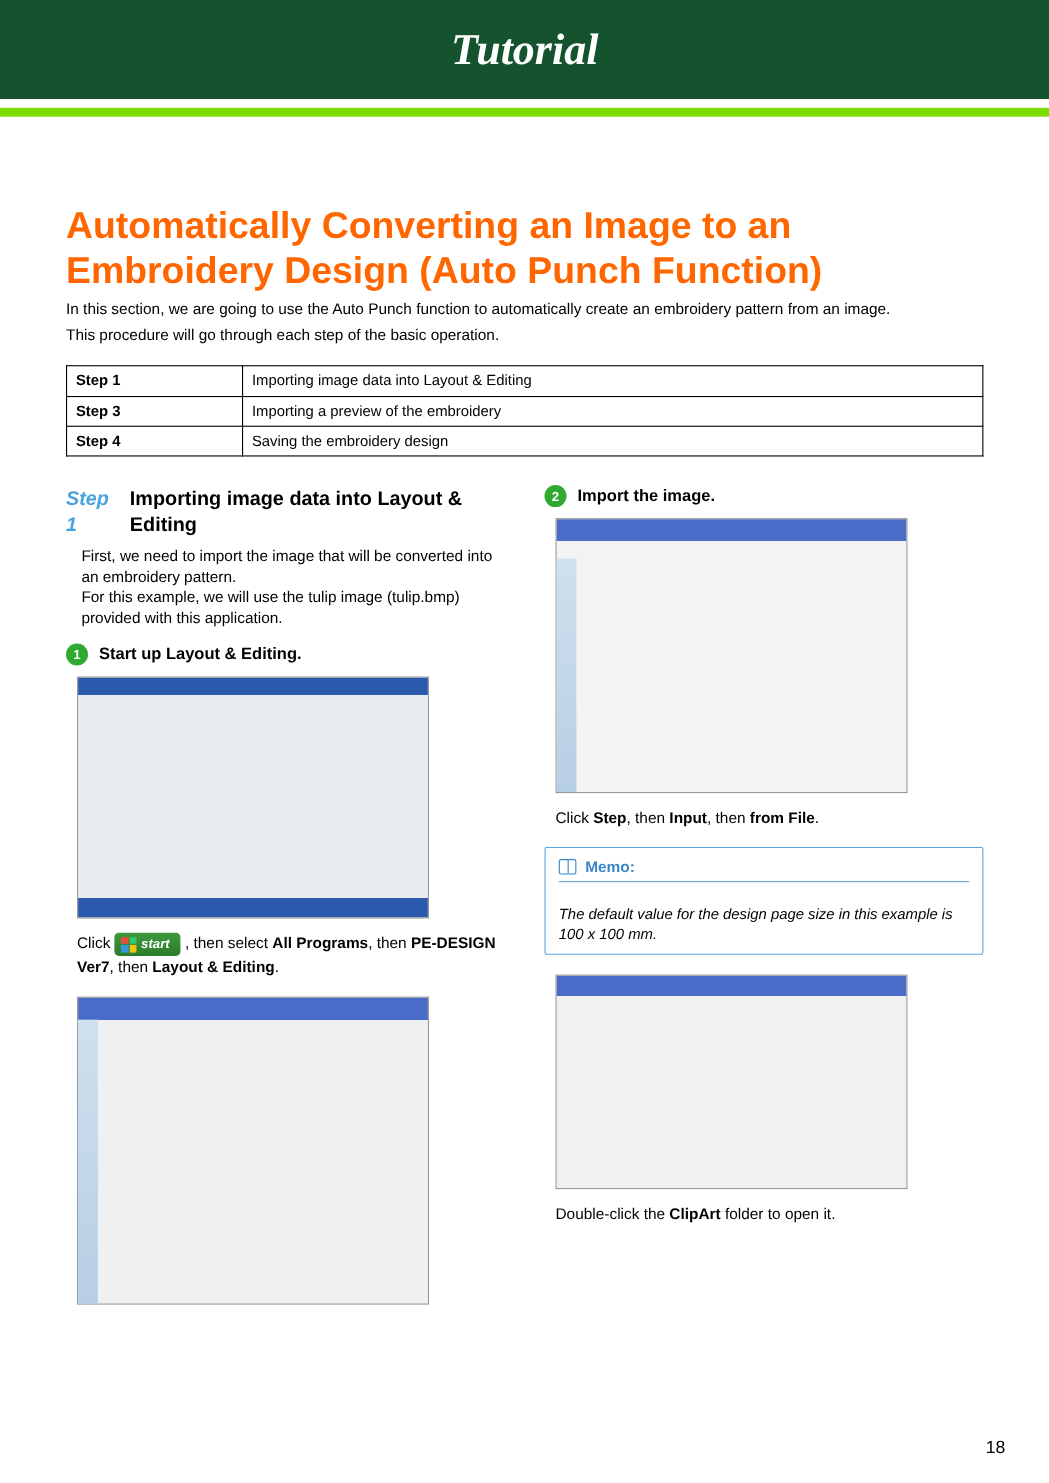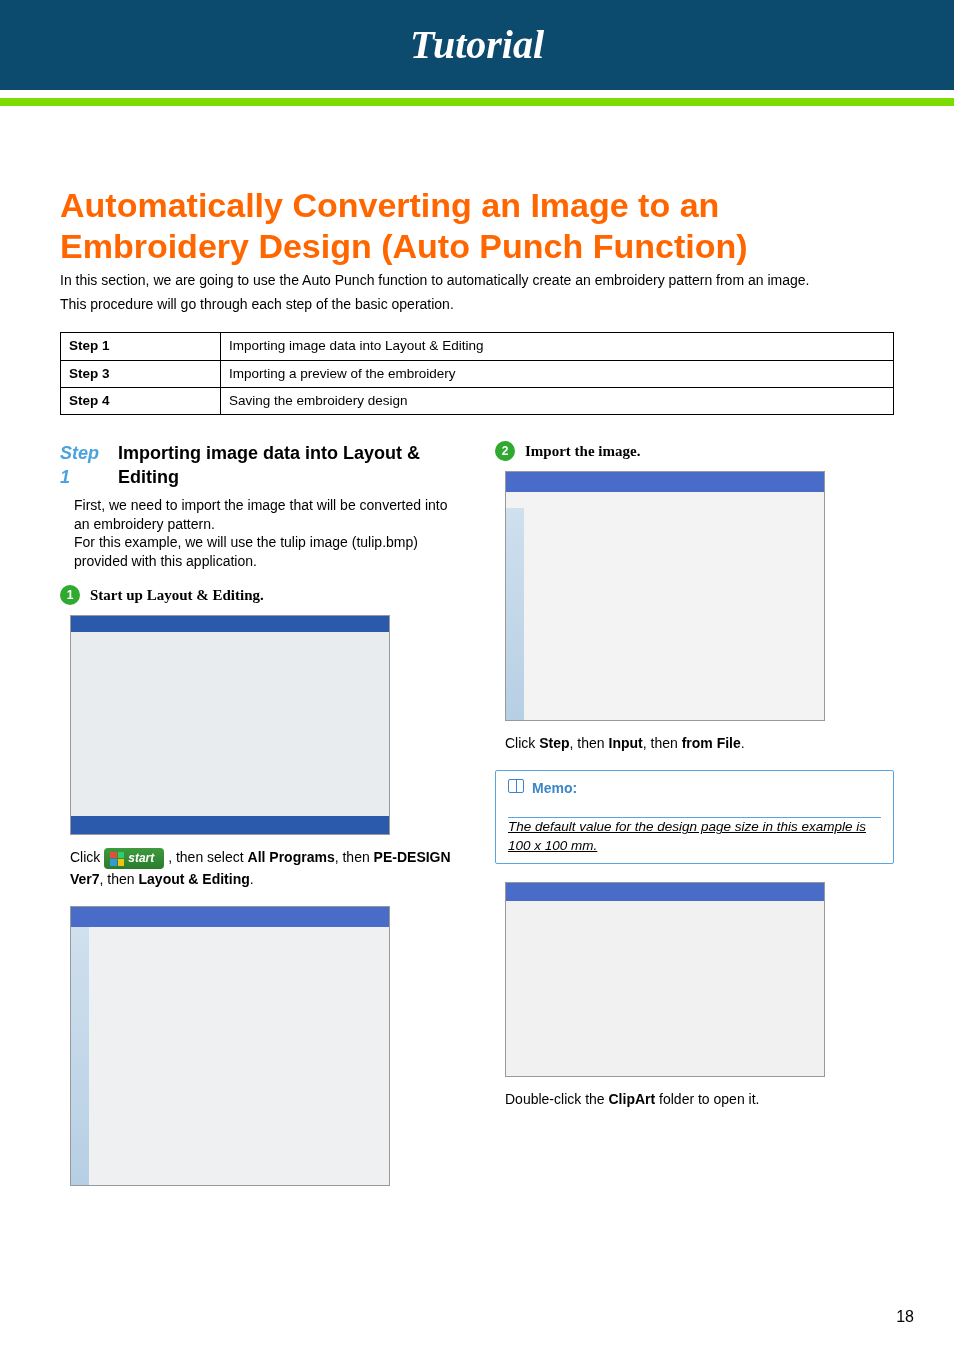--- a/index.html
+++ b/index.html
@@ -7,21 +7,21 @@
     font-family: Arial, Helvetica, sans-serif;
     width: 954px;
     min-height: 1348px;
     margin: 0 auto;
     background: #fff;
     color: #000;
     font-size: 14px;
     line-height: 1.35;
   }
   .header-band {
-    background: #0c4a6e;
+    background: #14532d;
     height: 90px;
     display: flex;
     align-items: center;
     justify-content: center;
     position: relative;
   }
   .header-band::after {
     content: "";
     position: absolute;
     left: 0; right: 0; bottom: -16px;
@@ -84,21 +84,21 @@
     justify-content: center;
     width: 20px; height: 20px;
     border-radius: 10px;
     background: #2fa92f;
     color: #fff;
     font-weight: bold;
     font-size: 12px;
     flex: 0 0 20px;
   }
   .sub-line { display:flex; align-items:center; gap:10px; margin-bottom:10px; }
-  .sub-text { font-weight:bold; font-size:15px;font-family:Liberation Serif, serif; }
+  .sub-text { font-weight:bold; font-size:15px; }
   .screenshot {
     width: 320px;
     max-width: 100%;
     background: #e9ecef;
     border: 1px solid #999;
     margin: 6px 0 12px 10px;
   }
   .screenshot.tall {
     height: 220px;
     background: linear-gradient(to bottom, #2b5aad 0 16px, #e9ecef 16px 200px, #2b5aad 200px 220px);
@@ -137,39 +137,39 @@
   .start-pill .logo span:nth-child(3){background:#3498db;}
   .start-pill .logo span:nth-child(4){background:#f1c40f;}
   .instr { padding-left: 10px; margin-bottom: 16px; line-height:1.45; }
   .memo-box {
     border: 1px solid #5aa5e0;
     border-radius: 2px;
     padding: 8px 12px;
     margin: 8px 0 18px 0;
   }
   .memo-head {
-    display:flex; align-items:flex-start; gap:8px;
+    display:flex; align-items:center; gap:8px;
     color:#3a86c9; font-weight:bold;
-    margin-bottom:0;
+    margin-bottom:20px;
     border-bottom: 1px solid #5aa5e0;
-    padding-bottom:20px;
+    padding-bottom:4px;
   }
   .book-icon {
     width:16px; height:14px;
     display:inline-block;
     border:1.5px solid #3a86c9;
     border-radius:2px;
     position:relative;
   }
   .book-icon::after{
     content:"";
     position:absolute; left:50%; top:0; bottom:0;
     width:1px; background:#3a86c9;
   }
-  .memo-body { font-style:italic; font-size:13.5px;text-decoration:underline; }
+  .memo-body { font-style:italic; font-size:13.5px; }
   .page-number {
     position:absolute;
     right: 40px;
     bottom: 20px;
     font-size: 16px;
   }
   .page-wrap { position:relative; width:954px; min-height:1348px; }
 </style>
 </head>
 <body>

